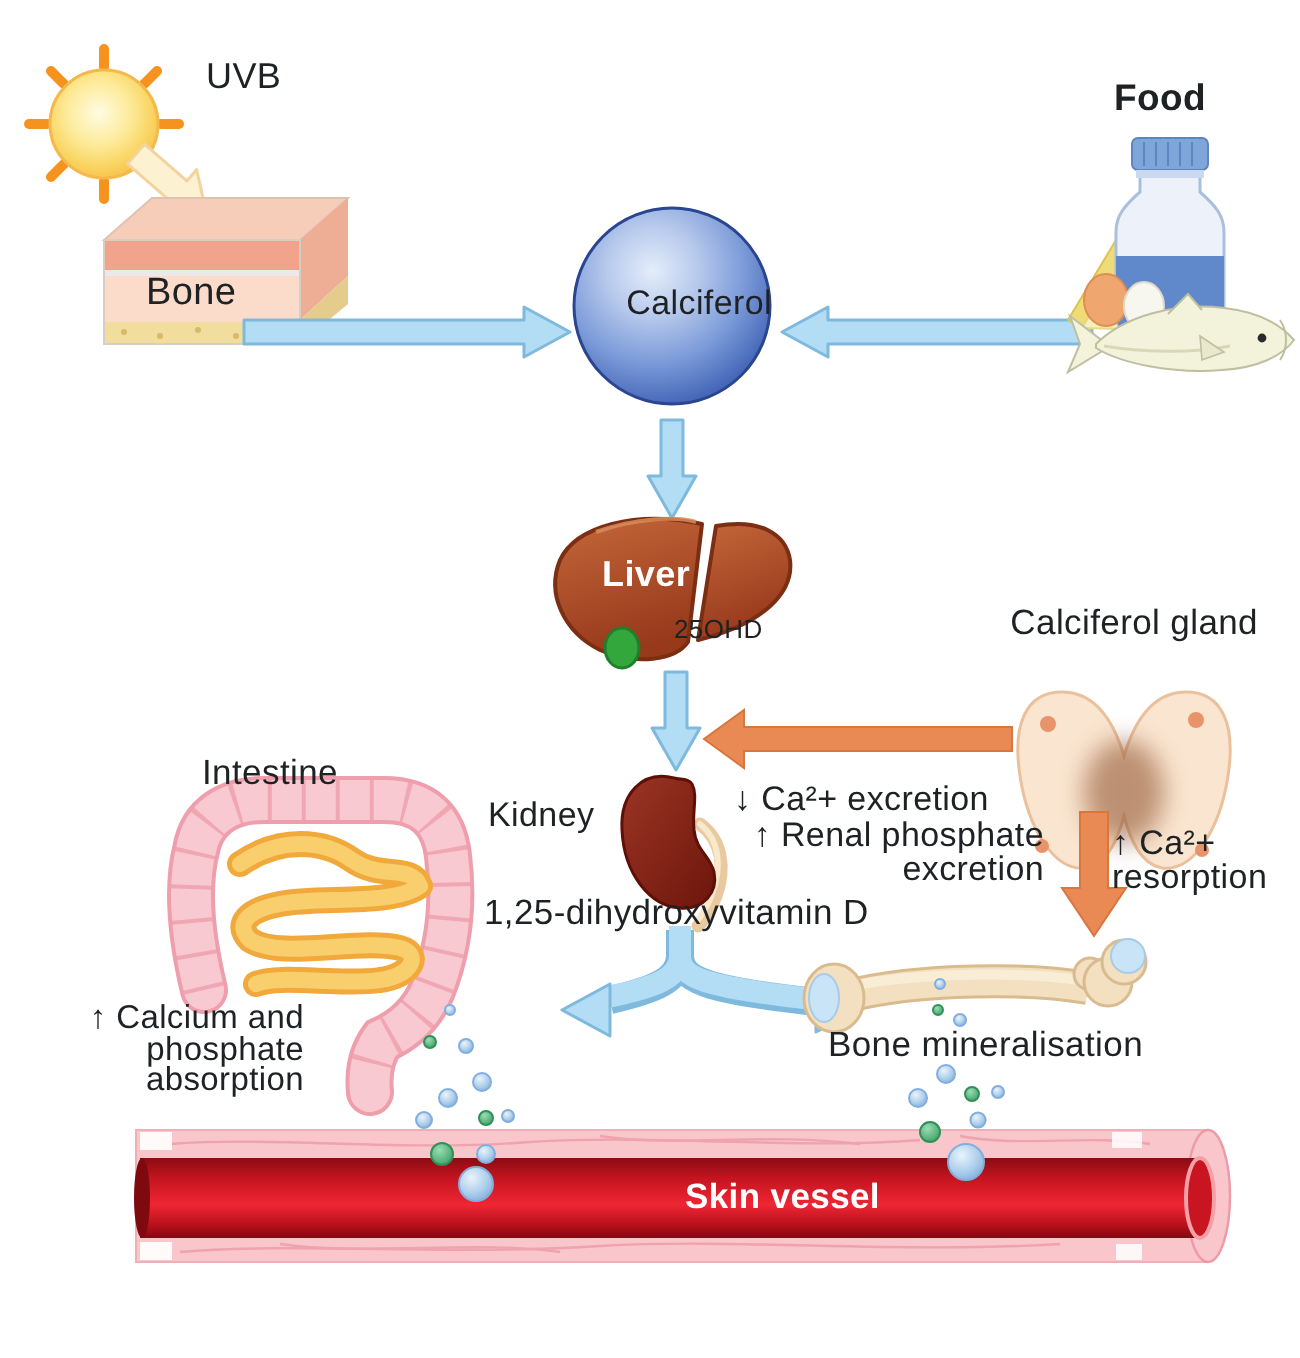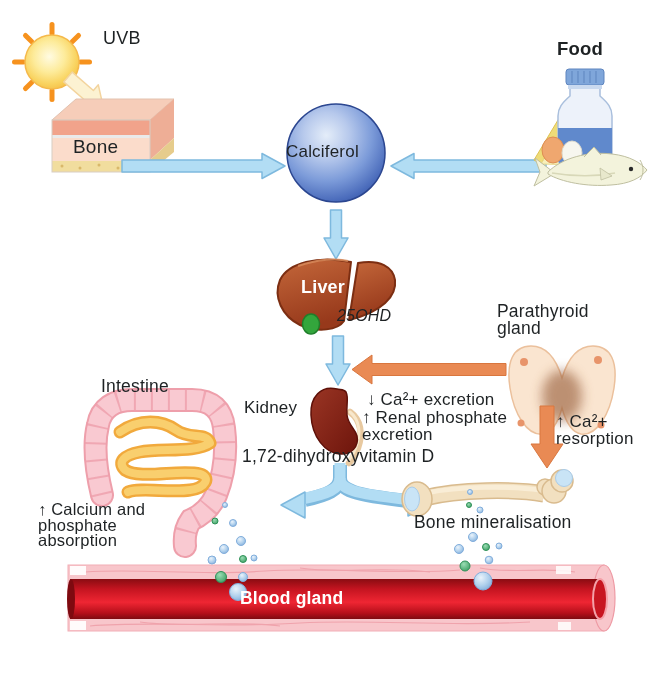--- a/index.html
+++ b/index.html
@@ -6,21 +6,21 @@
   .canvas{
     position:relative;width:650px;height:679px;background:#ffffff;
     font-family:"Liberation Sans",sans-serif;overflow:hidden;
   }
   .art{position:absolute;left:0;top:0;}
   .lbl{
     position:absolute;color:#1e2224;letter-spacing:.2px;line-height:1.03;
     white-space:nowrap;
   }
   .wrap{white-space:normal;}
-  .center{text-align:left;}
+  .center{text-align:right;}
   .white{color:#ffffff;}
   .caption{font-style:italic;color:#8a8d8f;}
 </style>
 </head>
 <body>
 
 <div class="canvas">
 
   <svg class="art" width="650" height="679" viewBox="0 0 650 679">
     <defs>
@@ -258,36 +258,36 @@
   <div class="lbl" style="left:103px;top:29px;font-size:18px;font-weight:500;">UVB</div>
 
   <div class="lbl" style="left:73px;top:137px;font-size:19px;font-weight:500;">Bone</div>
 
   <div class="lbl" style="left:557px;top:39px;font-size:18.5px;font-weight:700;">Food</div>
 
   <div class="lbl center" style="left:286px;top:143px;width:100px;font-size:17px;font-weight:500;">Calciferol</div>
 
   <div class="lbl white" style="left:301px;top:278px;font-size:18px;font-weight:600;">Liver</div>
 
-  <div class="lbl" style="left:337px;top:308px;font-size:16px;font-weight:500;font-style:italic;">25OHD</div>
-
-  <div class="lbl wrap center" style="left:497px;top:303px;width:132px;font-size:17.5px;line-height:0.98;">Parathyroid gland</div>
+  <div class="lbl" style="left:337px;top:308px;font-size:13px;font-weight:500;">25OHD</div>
+
+  <div class="lbl wrap center" style="left:497px;top:303px;width:132px;font-size:17.5px;line-height:0.98;">Calciferol gland</div>
 
   <div class="lbl" style="left:244px;top:399px;font-size:17px;">Kidney</div>
 
   <div class="lbl wrap center" style="left:362px;top:409px;width:160px;font-size:17px;line-height:1.02;">↑ Renal phosphate excretion</div>
 
   <div class="lbl" style="left:367px;top:391px;font-size:17px;">↓ Ca²+ excretion</div>
 
-  <div class="lbl" style="left:242px;top:447px;font-size:17.5px;">1,72-dihydroxyvitamin D</div>
+  <div class="lbl" style="left:242px;top:447px;font-size:17.5px;">1,25-dihydroxyvitamin D</div>
 
   <div class="lbl wrap" style="left:556px;top:413px;width:92px;font-size:17px;line-height:1.0;">↑ Ca²+ resorption</div>
 
   <div class="lbl" style="left:101px;top:377px;font-size:17.5px;">Intestine</div>
 
   <div class="lbl wrap center" style="left:38px;top:502px;width:114px;font-size:16.5px;line-height:0.95;">↑ Calcium and phosphate absorption</div>
 
   <div class="lbl" style="left:414px;top:513px;font-size:17.5px;">Bone mineralisation</div>
 
-  <div class="lbl white center" style="left:240px;top:589px;width:200px;font-size:17.5px;font-weight:600;">Blood gland</div>
+  <div class="lbl white center" style="left:240px;top:589px;width:200px;font-size:17.5px;font-weight:600;">Skin vessel</div>
 
 
 </div>
 
 </body></html>

